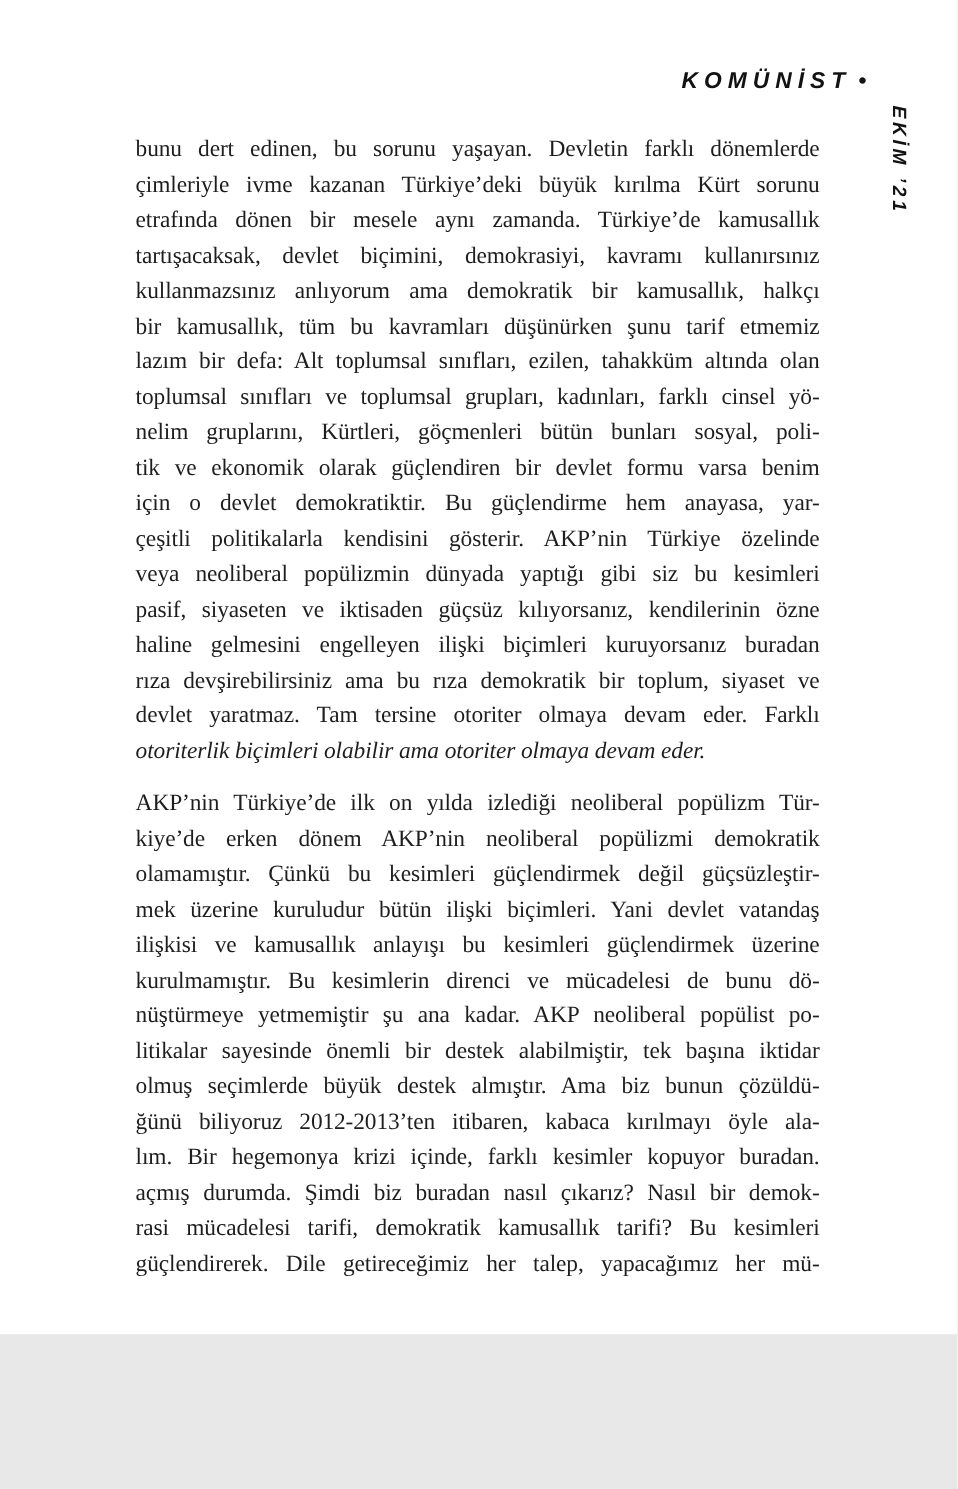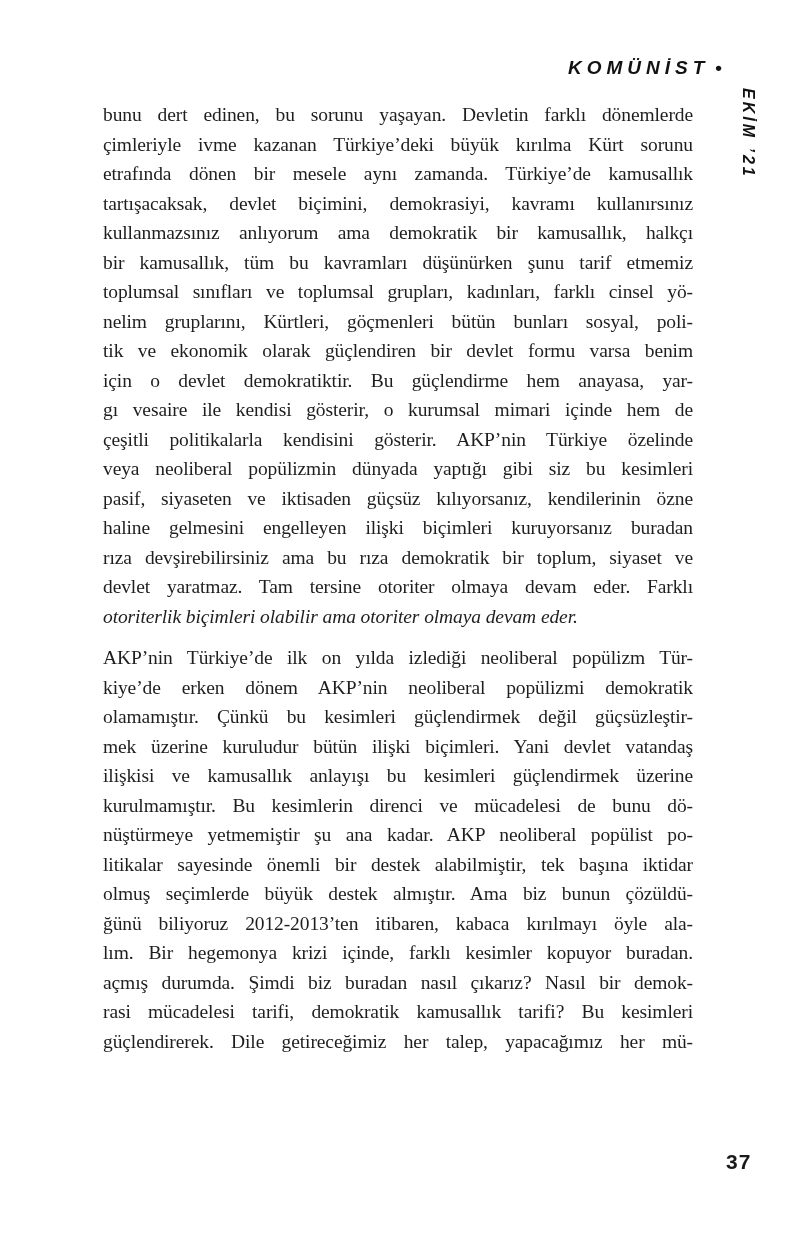--- a/index.html
+++ b/index.html
@@ -3,21 +3,21 @@
 <meta charset="utf-8">
 <style>
   html, body {
     margin: 0;
     padding: 0;
     background: #e8e8e8;
   }
   .page {
     position: relative;
     width: 798px;
-    height: 1241px;
+    height: 1112px;
     background: #ffffff;
     margin: 0 auto;
     overflow: hidden;
     font-family: "Liberation Serif", serif;
     color: #1e1e1e;
   }
   .magazine-header {
     position: absolute;
     top: 57px;
     right: 76px;
@@ -50,21 +50,21 @@
     color: #121212;
     white-space: nowrap;
   }
   .text-block {
     position: absolute;
     left: 99px;
     top: 96px;
     width: 598px;
   }
   .paragraph {
-    margin: 4px;
+    margin: 14px;
   }
   .paragraph + .paragraph {
     margin-top: 12px;
   }
   .line {
     font-size: 19.5px;
     line-height: 29.5px;
     letter-spacing: -0.1px;
     text-align: justify;
     text-align-last: justify;
@@ -97,25 +97,25 @@
   <div class="issue-label">EKİM ’21</div>
 
   <div class="text-block">
       <div class="paragraph">
         <div class="line">bunu dert edinen, bu sorunu yaşayan. Devletin farklı dönemlerde</div>
         <div class="line">çimleriyle ivme kazanan Türkiye’deki büyük kırılma Kürt sorunu</div>
         <div class="line">etrafında dönen bir mesele aynı zamanda. Türkiye’de kamusallık</div>
         <div class="line">tartışacaksak, devlet biçimini, demokrasiyi, kavramı kullanırsınız</div>
         <div class="line">kullanmazsınız anlıyorum ama demokratik bir kamusallık, halkçı</div>
         <div class="line">bir kamusallık, tüm bu kavramları düşünürken şunu tarif etmemiz</div>
+        <div class="line">lazım bir defa: Alt toplumsal sınıfları, ezilen, tahakküm altında olan</div>
         <div class="line">toplumsal sınıfları ve toplumsal grupları, kadınları, farklı cinsel yö-</div>
         <div class="line">nelim gruplarını, Kürtleri, göçmenleri bütün bunları sosyal, poli-</div>
         <div class="line">tik ve ekonomik olarak güçlendiren bir devlet formu varsa benim</div>
         <div class="line">için o devlet demokratiktir. Bu güçlendirme hem anayasa, yar-</div>
-        <div class="line">gı vesaire ile kendisi gösterir, o kurumsal mimari içinde hem de</div>
         <div class="line">çeşitli politikalarla kendisini gösterir. AKP’nin Türkiye özelinde</div>
         <div class="line">veya neoliberal popülizmin dünyada yaptığı gibi siz bu kesimleri</div>
         <div class="line">pasif, siyaseten ve iktisaden güçsüz kılıyorsanız, kendilerinin özne</div>
         <div class="line">haline gelmesini engelleyen ilişki biçimleri kuruyorsanız buradan</div>
         <div class="line">rıza devşirebilirsiniz ama bu rıza demokratik bir toplum, siyaset ve</div>
         <div class="line">devlet yaratmaz. Tam tersine otoriter olmaya devam eder. Farklı</div>
         <div class="line last">otoriterlik biçimleri olabilir ama otoriter olmaya devam eder.</div>
       </div>
       <div class="paragraph">
         <div class="line">AKP’nin Türkiye’de ilk on yılda izlediği neoliberal popülizm Tür-</div>

